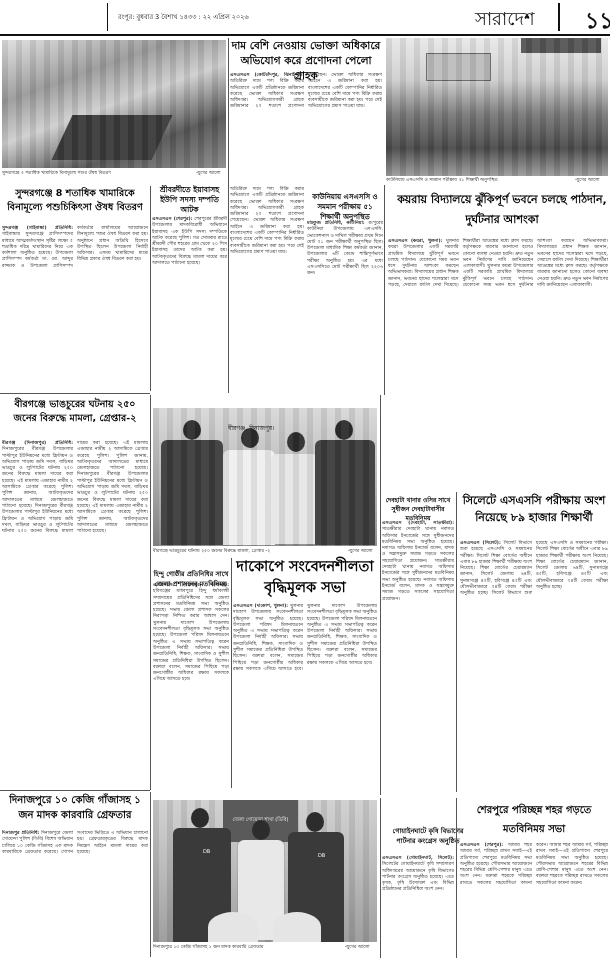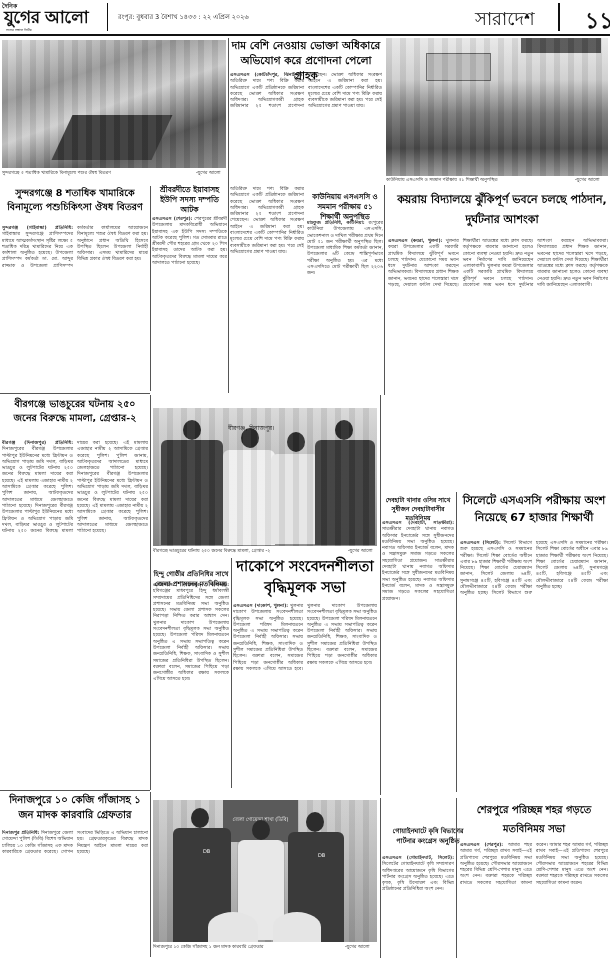--- a/index.html
+++ b/index.html
@@ -30,25 +30,20 @@
   .hrule { position: absolute; height: 1px; background: #555; }
 
   .fig { position: absolute; }
   .fig .head { position: absolute; width: 18px; height: 20px; border-radius: 50%; background: #2c2c2c; }
   .fig .torso { position: absolute; border-radius: 6px 6px 0 0; }
 </style>
 </head>
 <body>
 
 <div class="masthead">
-  <div class="logo">
-    <span class="logo-small">দৈনিক</span>
-    <span class="logo-main">যুগের আলো</span>
-    <span class="logo-tag">সত্যের সন্ধানে নির্ভীক</span>
-  </div>
   <div class="mast-sep"></div>
   <div class="dateline">রংপুর: বুধবার 3 বৈশাখ ১৪৩৩ : ২২ এপ্রিল ২০২৬</div>
   <div class="section-name">সারাদেশ</div>
   <div class="mast-sep2"></div>
   <div class="page-num">১১</div>
 </div>
 
 <div class="photo" style="left:2px; top:40px; width:224px; height:128px; background:linear-gradient(160deg,#e0e0e0 0%,#9a9a9a 30%,#cfcfcf 50%,#555 75%,#8a8a8a 100%);">
   <div style="position:absolute; left:60px; top:75px; width:100px; height:45px; background:#3a3a3a; transform:skewX(-25deg);"></div>
 </div>
@@ -156,21 +151,21 @@
 
 <div class="headline" style="left:382px; top:495px; width:72px; font-size:6px; line-height:9px;">দেবহাটা থানার ওসির সাথে সুধীজন দেবহাটাবাসীর মতবিনিময়</div>
 <div class="body-text" style="left:382px; top:520px; width:72px; height:270px;">
   <span class="dl">এসএসএস (দেবহাটা, সাতক্ষীরা):</span>
   <span>সাতক্ষীরার দেবহাটা থানায় নবাগত অফিসার ইনচার্জের সঙ্গে সুধীজনদের মতবিনিময় সভা অনুষ্ঠিত হয়েছে। নবাগত অফিসার ইনচার্জ বলেন, মাদক ও সন্ত্রাসমুক্ত সমাজ গড়তে সকলের সহযোগিতা প্রয়োজন।</span>
   <span>সাতক্ষীরার দেবহাটা থানায় নবাগত অফিসার ইনচার্জের সঙ্গে সুধীজনদের মতবিনিময় সভা অনুষ্ঠিত হয়েছে। নবাগত অফিসার ইনচার্জ বলেন, মাদক ও সন্ত্রাসমুক্ত সমাজ গড়তে সকলের সহযোগিতা প্রয়োজন।</span>
 </div>
 
 <div class="vrule" style="left:456px; top:492px; height:300px;"></div>
 
-<div class="headline" style="left:460px; top:492px; width:148px; font-size:11px; line-height:17px;">সিলেটে এসএসসি পরীক্ষায় অংশ নিয়েছে 67 হাজার শিক্ষার্থী</div>
+<div class="headline" style="left:460px; top:492px; width:148px; font-size:11px; line-height:17px;">সিলেটে এসএসসি পরীক্ষায় অংশ নিয়েছে ৮৯ হাজার শিক্ষার্থী</div>
 <div class="body-text" style="left:460px; top:540px; width:148px; height:250px; column-count:2; column-gap:4px;">
   <span class="dl">এসএসএস (সিলেট):</span>
   <span>সিলেট বিভাগে শুরু হয়েছে এসএসসি ও সমমানের পরীক্ষা। সিলেট শিক্ষা বোর্ডের অধীনে এবার ৮৯ হাজার শিক্ষার্থী পরীক্ষায় অংশ নিয়েছে। শিক্ষা বোর্ডের চেয়ারম্যান জানান, সিলেট জেলায় ৬৪টি, সুনামগঞ্জে ৪৫টি, হবিগঞ্জে ৪৫টি এবং মৌলভীবাজারে ৫৪টি কেন্দ্রে পরীক্ষা অনুষ্ঠিত হচ্ছে।</span>
   <span>সিলেট বিভাগে শুরু হয়েছে এসএসসি ও সমমানের পরীক্ষা। সিলেট শিক্ষা বোর্ডের অধীনে এবার ৮৯ হাজার শিক্ষার্থী পরীক্ষায় অংশ নিয়েছে। শিক্ষা বোর্ডের চেয়ারম্যান জানান, সিলেট জেলায় ৬৪টি, সুনামগঞ্জে ৪৫টি, হবিগঞ্জে ৪৫টি এবং মৌলভীবাজারে ৫৪টি কেন্দ্রে পরীক্ষা অনুষ্ঠিত হচ্ছে।</span>
 </div>
 
 <div class="hrule" style="left:0; top:790px; width:150px;"></div>
 
 <div class="headline" style="left:2px; top:792px; width:146px; font-size:10px; line-height:15px;">দিনাজপুরে ১০ কেজি গাঁজাসহ ১ জন মাদক কারবারি গ্রেফতার</div>
 <div class="body-text" style="left:2px; top:830px; width:146px; height:128px; column-count:2; column-gap:4px;">

